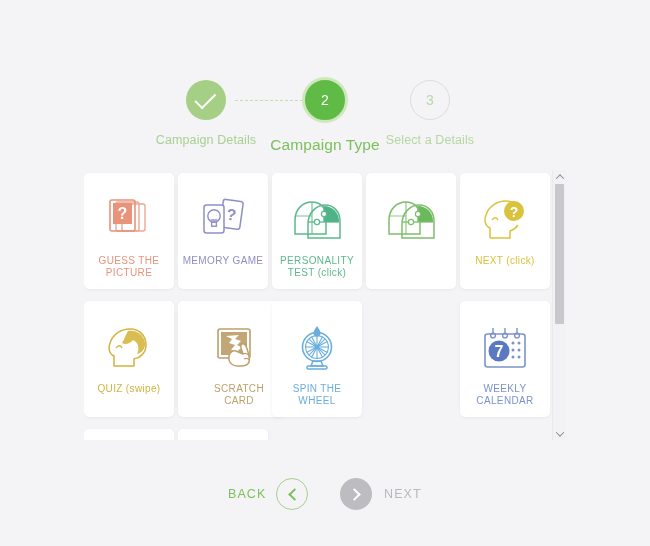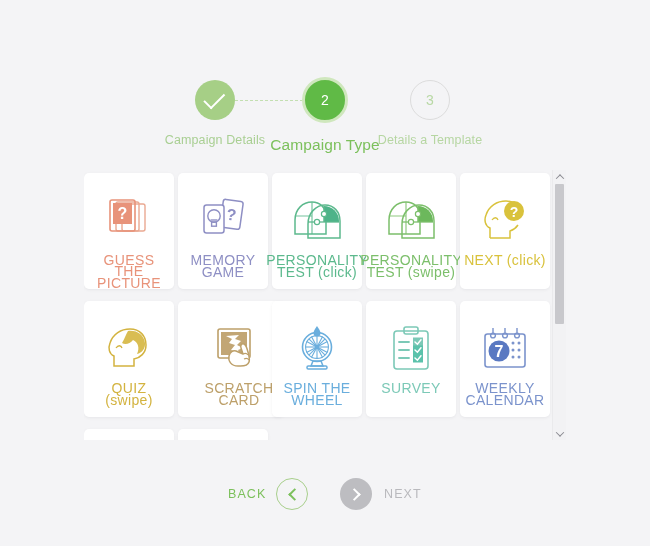--- a/index.html
+++ b/index.html
@@ -113,21 +113,21 @@
   }
   .card-icon {
     height: 62px;
     margin-top: 16px;
     display: flex;
     align-items: center;
     justify-content: center;
   }
   .card-label {
     margin-top: 4px;
-    font-size: 14px;
+    font-size: 10px;
     line-height: 11.5px;
     letter-spacing: .35px;
     text-align: center;
     padding: 0 4px;
     text-transform: uppercase;
   }
   .card-label.mixed { text-transform: none; }
 
   
   #scrollbar {
@@ -202,39 +202,39 @@
     transform: rotate(45deg) translate(-1.5px,1.5px);
   }
 </style>
 </head>
 <body>
 
 <div id="stepper">
 
   <div class="connector" style="left:235px; width:68px;"></div>
 
-  <div class="step step-done" style="left:155px; top:40px;">
+  <div class="step step-done" style="left:146px; top:40px;">
     <div class="step-circle">
       <div class="check-glyph"></div>
     </div>
     <div class="step-label">Campaign Details</div>
   </div>
 
   <div class="step step-active" style="left:265px; top:40px;">
     <div class="step-circle">
       <span class="step-num">2</span>
     </div>
     <div class="step-label">Campaign Type</div>
   </div>
 
   <div class="step step-todo" style="left:370px; top:40px;">
     <div class="step-circle">
       <span class="step-num">3</span>
     </div>
-    <div class="step-label">Details a Template</div>
+    <div class="step-label">Select a Details</div>
   </div>
 </div>
 
 <div id="grid-panel">
   <div id="grid-scroll">
 
     <div class="card" style="left:0px; top:3px;">
       <div class="card-icon">
         <svg width="48" height="44" viewBox="0 0 48 44">
           <rect x="17" y="6" width="23" height="27" rx="2" fill="none" stroke="#eaa992" stroke-width="1.4"></rect>
@@ -285,21 +285,20 @@
           <path d="M4 36 V22 C4 11 12 4 21 4 C29 4 35 10 35 18 V36 Z" fill="none" stroke="#7cbf6b" stroke-width="1.5"></path>
           <path d="M17 40 V26 C17 15 25 7 34 7 C43 7 49 14 49 23 V40 Z" fill="none" stroke="#7cbf6b" stroke-width="1.5"></path>
           <path d="M33 8 C41 8 48 14.5 48 23 V24 H33 Z" fill="#6cb85c"></path>
           <path d="M33 8 V24" stroke="#7cbf6b" stroke-width="1.5" fill="none"></path>
           <path d="M17 24 H48" stroke="#7cbf6b" stroke-width="1.3" fill="none"></path>
           <path d="M4 18 H21 M21 4 V36" stroke="#7cbf6b" stroke-width="1.2" fill="none" opacity=".85"></path>
           <circle cx="26" cy="24" r="2.6" fill="#fff" stroke="#7cbf6b" stroke-width="1.2"></circle>
           <circle cx="33" cy="16" r="2.6" fill="#fff" stroke="#7cbf6b" stroke-width="1.2"></circle>
         </svg>
       </div>
-      <div class="card-label mixed" style="color:#7cbf6b">PERSONALITY TEST (swipe)</div>
     </div>
 
     <div class="card" style="left:376px; top:3px;">
       <div class="card-icon">
         <svg width="50" height="44" viewBox="0 0 50 44">
           <path d="M10 40 V30 C5 28 4 22 6 17 C9 8 17 3 26 3 C33 3 38 7 40 13" fill="none" stroke="#d9c23c" stroke-width="1.5"></path>
           <path d="M10 40 H30 V33 C33 32 36 30 38 27" fill="none" stroke="#d9c23c" stroke-width="1.5"></path>
           <path d="M12 22 C14 19 17 19 18 22" fill="none" stroke="#d9c23c" stroke-width="1.3"></path>
           <circle cx="34" cy="13" r="10" fill="#d9c23c"></circle>
           <text x="34" y="19" font-family="Liberation Sans, sans-serif" font-size="14" font-weight="bold" fill="#ffffff" text-anchor="middle">?</text>
@@ -352,42 +351,20 @@
             <line x1="34.4" y1="16.4" x2="13.6" y2="27.6"></line>
           </g>
           <circle cx="24" cy="22" r="2.2" fill="#6aaedd"></circle>
           <path d="M20 36 H28 L30 41 H18 Z" fill="none" stroke="#6aaedd" stroke-width="1.5"></path>
           <rect x="14" y="41" width="20" height="3" rx="1.2" fill="none" stroke="#6aaedd" stroke-width="1.5"></rect>
         </svg>
       </div>
       <div class="card-label" style="color:#6aaedd">SPIN THE WHEEL</div>
     </div>
 
-    <div class="card" style="left:282px; top:131px;">
-      <div class="card-icon">
-        <svg width="44" height="46" viewBox="0 0 44 46">
-          <rect x="5" y="6" width="34" height="38" rx="3" fill="none" stroke="#7cc9b7" stroke-width="1.6"></rect>
-          <rect x="15" y="2" width="14" height="7" rx="2" fill="none" stroke="#7cc9b7" stroke-width="1.6"></rect>
-          <g stroke="#7cc9b7" stroke-width="1.8" stroke-linecap="round">
-            <line x1="10" y1="17" x2="20" y2="17"></line>
-            <line x1="10" y1="25" x2="20" y2="25"></line>
-            <line x1="10" y1="33" x2="20" y2="33"></line>
-          </g>
-          <rect x="24" y="12.5" width="10" height="9" fill="#7cc9b7"></rect>
-          <rect x="24" y="20.5" width="10" height="9" fill="#5bc2ab"></rect>
-          <rect x="24" y="28.5" width="10" height="9" fill="#5bc2ab"></rect>
-          <g stroke="#ffffff" stroke-width="1.5" fill="none" stroke-linecap="round">
-            <path d="M26 17 L28.4 19.2 L32 14.8"></path>
-            <path d="M26 25 L28.4 27.2 L32 22.8"></path>
-            <path d="M26 33 L28.4 35.2 L32 30.8"></path>
-          </g>
-        </svg>
-      </div>
-      <div class="card-label" style="color:#7cc9b7">SURVEY</div>
-    </div>
 
     <div class="card" style="left:376px; top:131px;">
       <div class="card-icon">
         <svg width="50" height="46" viewBox="0 0 50 46">
           <g fill="none" stroke="#7b93cc" stroke-width="1.4">
             <path d="M13 3 V9 M25 3 V9 M37 3 V9"></path>
             <circle cx="13" cy="10.5" r="2.4"></circle>
             <circle cx="25" cy="10.5" r="2.4"></circle>
             <circle cx="37" cy="10.5" r="2.4"></circle>
           </g>

